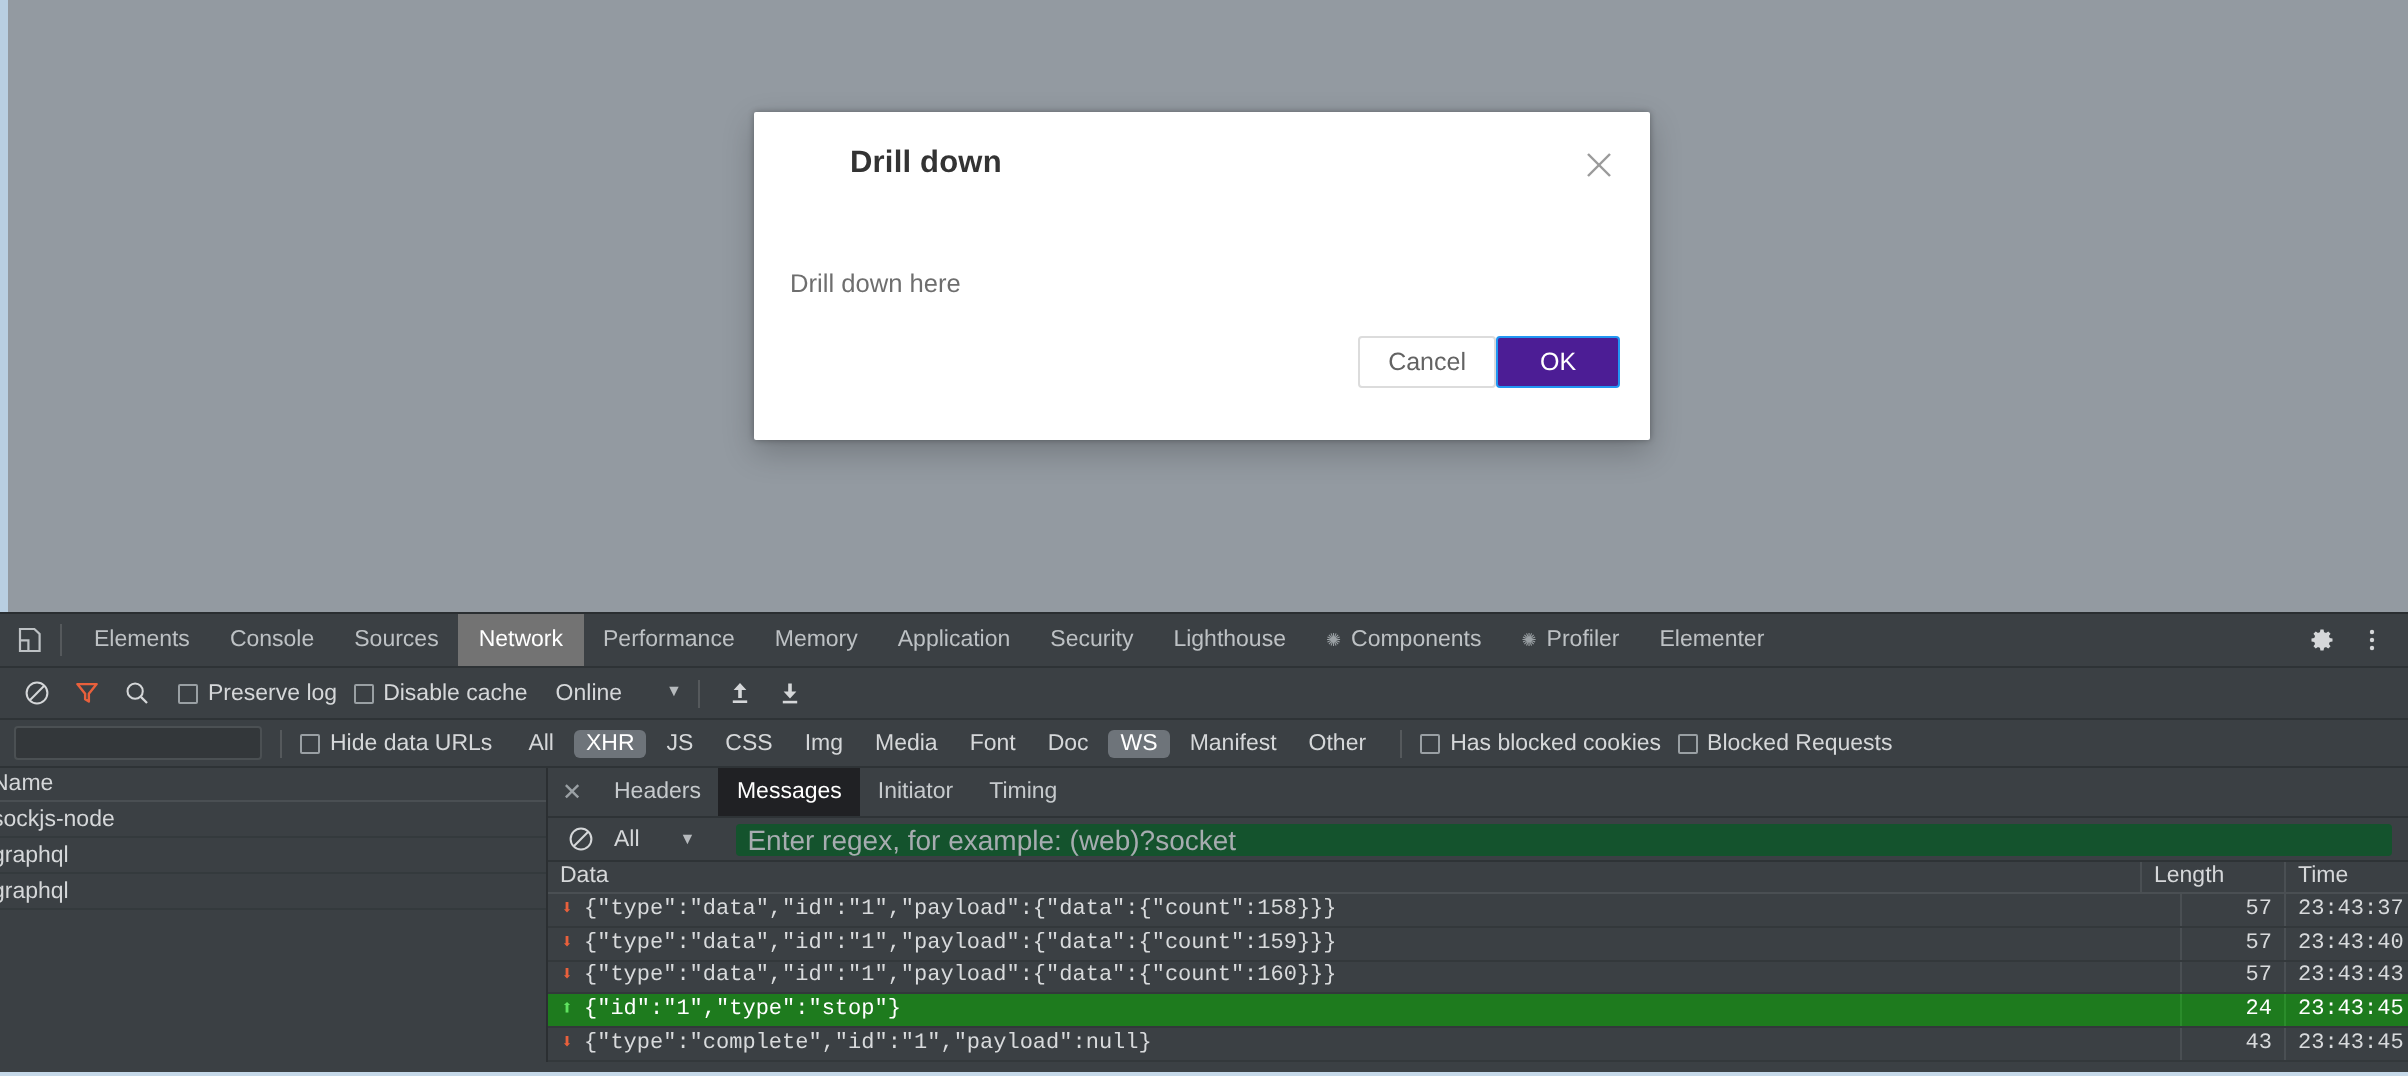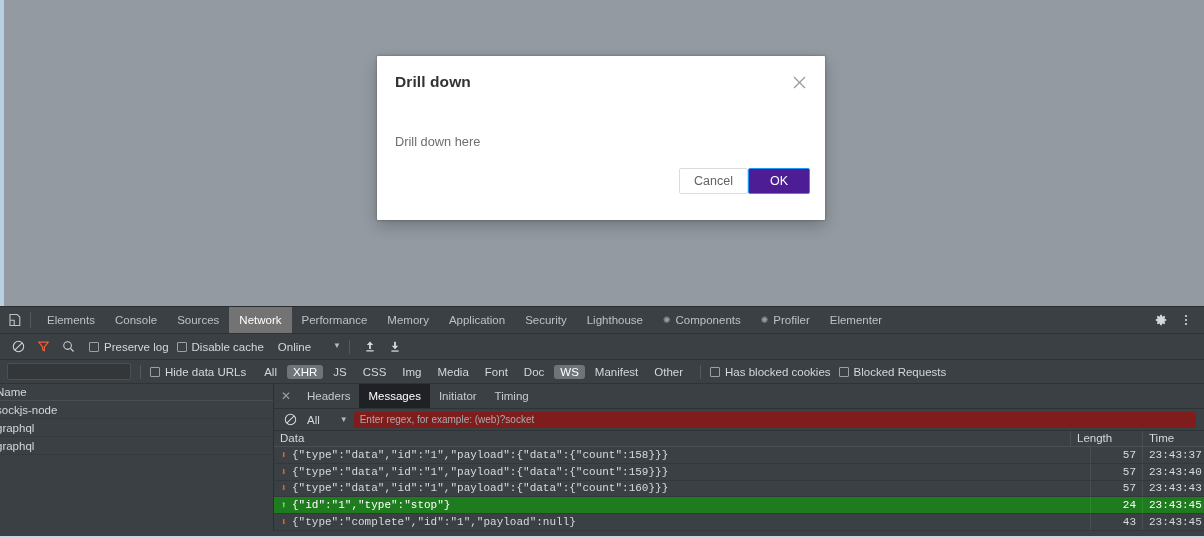--- a/index.html
+++ b/index.html
@@ -46,20 +46,21 @@
     height: 52px;
     padding: 0 18px;
     display: flex;
     align-items: center;
   }
   .dialog-title {
     font-size: 15.5px;
     font-weight: bold;
     color: #333333;
     letter-spacing: 0.1px;
+    margin-left: 30px;
   }
   .dialog-close {
     position: absolute;
     right: 14px; top: 14px;
     width: 24px; height: 24px;
     display: flex; align-items: center; justify-content: center;
     color: #9a9a9a;
     font-size: 16px;
     cursor: pointer;
     line-height: 1;
@@ -326,27 +327,27 @@
     display: flex; align-items: center;
     margin-left: 4px;
     font-size: 11.5px;
     color: #d5d7d9;
     cursor: pointer;
   }
   .msg-sel .caret { margin-left: 20px; font-size: 8px; color: #b6babd; }
   .msg-regex {
     flex: 1;
     height: 16px;
-    margin-left: 6px;
+    margin-left: 20px;
     margin-right: 4px;
-    background: #7f1d1d;
+    background: #14532d;
     border-radius: 2px;
     display: flex; align-items: center;
     padding-left: 6px;
-    font-size: 10px;
+    font-size: 14px;
     color: #a7acb0;
   }
 
   
   .msg-table { flex: 1; display: flex; flex-direction: column; min-height: 0; }
   .msg-head {
     height: 17px;
     display: flex;
     align-items: stretch;
     border-bottom: 1px solid #4a4f53;

